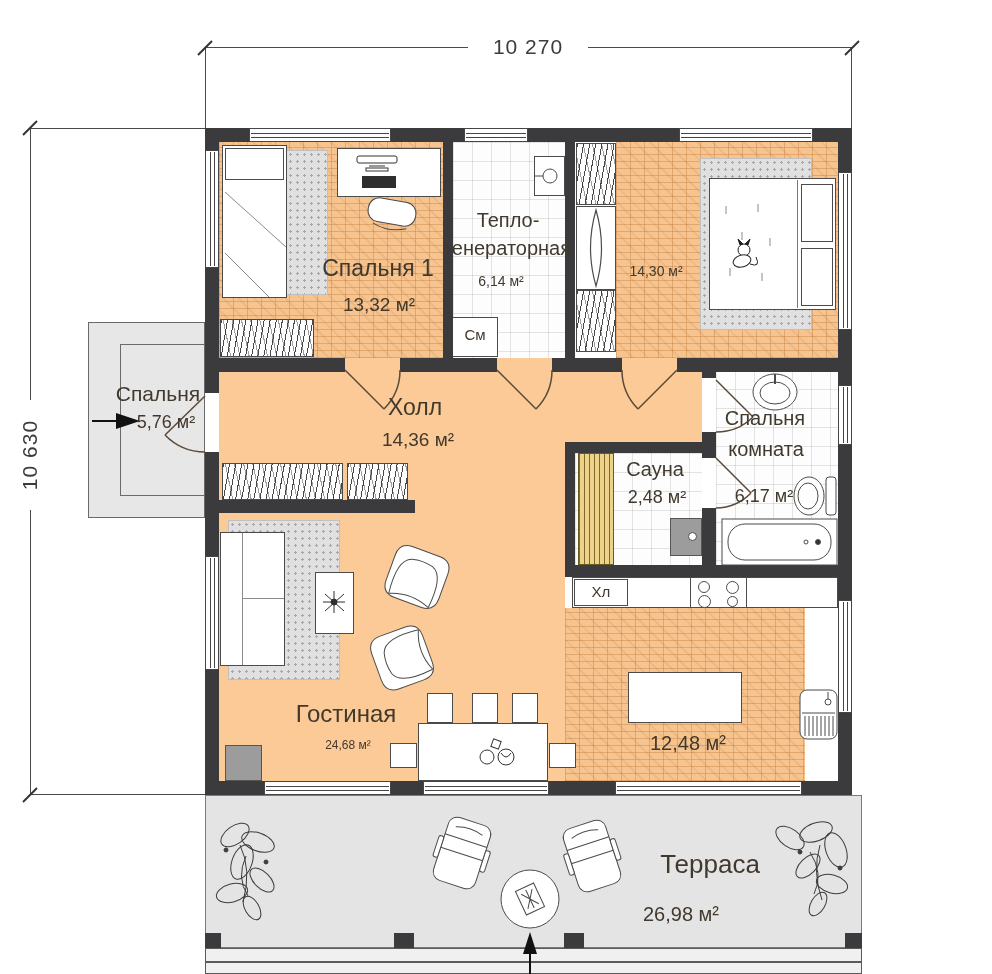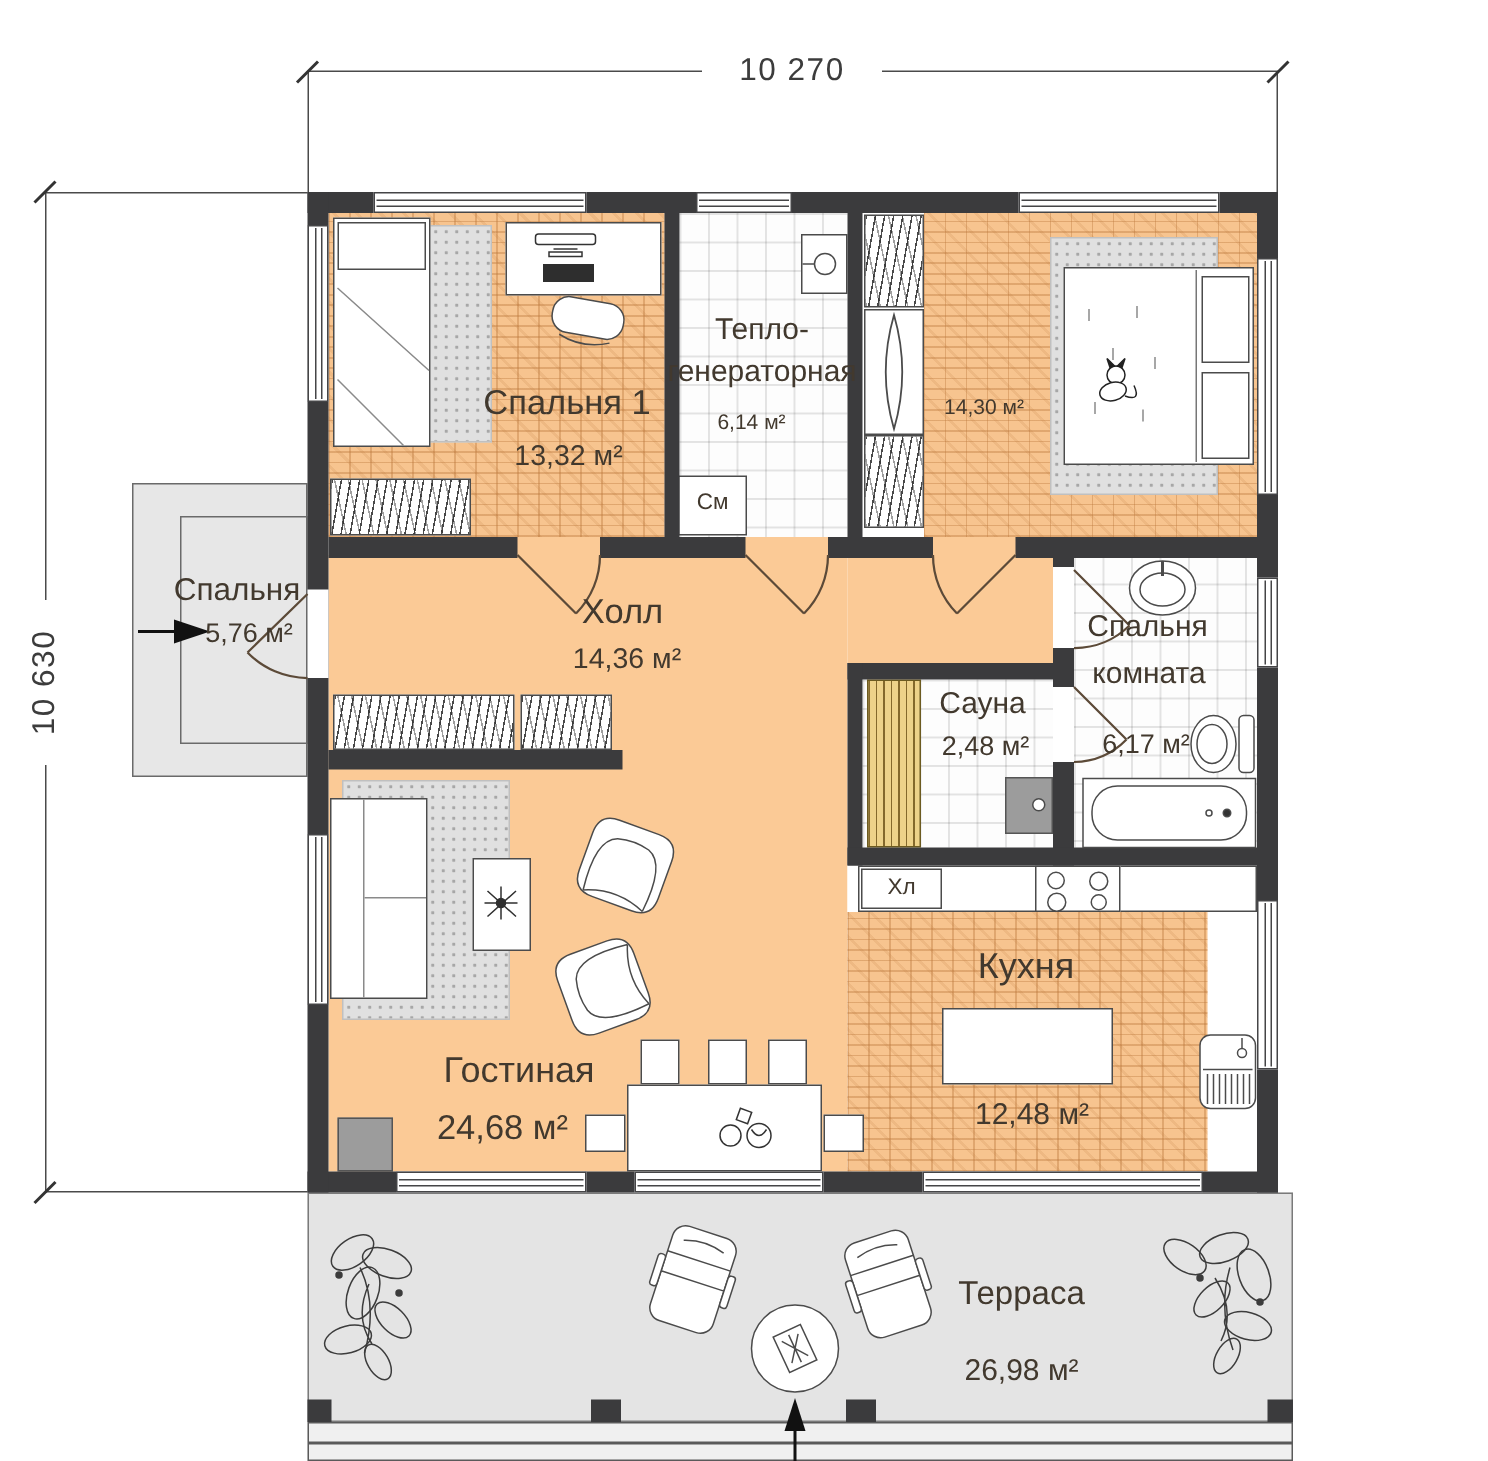--- a/index.html
+++ b/index.html
@@ -323,24 +323,23 @@
   <div class="lbl" style="left:358px;top:430px;width:120px;font-size:19px;">14,36 м²</div>
 
   <div class="lbl" style="left:705px;top:407px;width:120px;font-size:20px;">Спальня</div>
   <div class="lbl" style="left:706px;top:438px;width:120px;font-size:20px;">комната</div>
   <div class="lbl" style="left:704px;top:487px;width:120px;font-size:18px;">6,17 м²</div>
 
   <div class="lbl" style="left:595px;top:458px;width:120px;font-size:20px;">Сауна</div>
   <div class="lbl" style="left:597px;top:488px;width:120px;font-size:18px;">2,48 м²</div>
 
   <div class="lbl" style="left:266px;top:701px;width:160px;font-size:24px;">Гостиная</div>
-  <div class="lbl" style="left:275px;top:739px;width:120px;font-size:23px;">24,68 м²</div>
-
-  <div class="lbl" style="left:604px;top:632px;width:160px;font-size:24px;">Кухня</div>
+  <div class="lbl" style="left:288px;top:739px;width:120px;font-size:12px;">24,68 м²</div>
+
   <div class="lbl" style="left:628px;top:732px;width:120px;font-size:20px;">12,48 м²</div>
 
-  <div class="lbl" style="left:601px;top:850px;width:160px;font-size:22px;">Терраса</div>
+  <div class="lbl" style="left:630px;top:850px;width:160px;font-size:26px;">Терраса</div>
   <div class="lbl" style="left:621px;top:903px;width:120px;font-size:20px;">26,98 м²</div>
 
   <div class="lbl" style="left:455px;top:327px;width:40px;font-size:15px;">См</div>
   <div class="lbl" style="left:576px;top:584px;width:50px;font-size:15px;">Хл</div>
 
 </div>
 
 </body></html>

